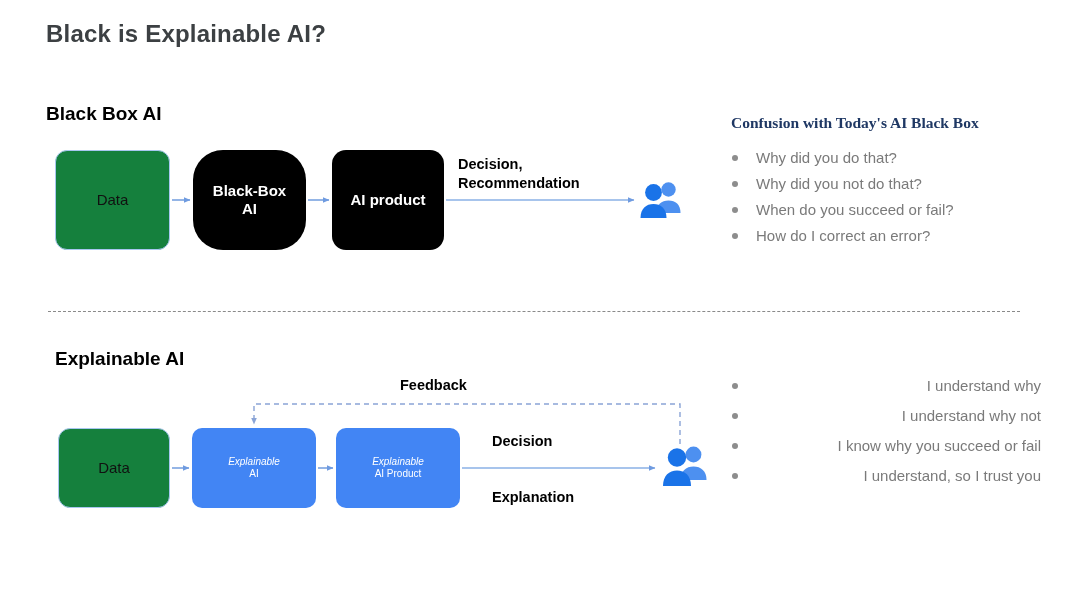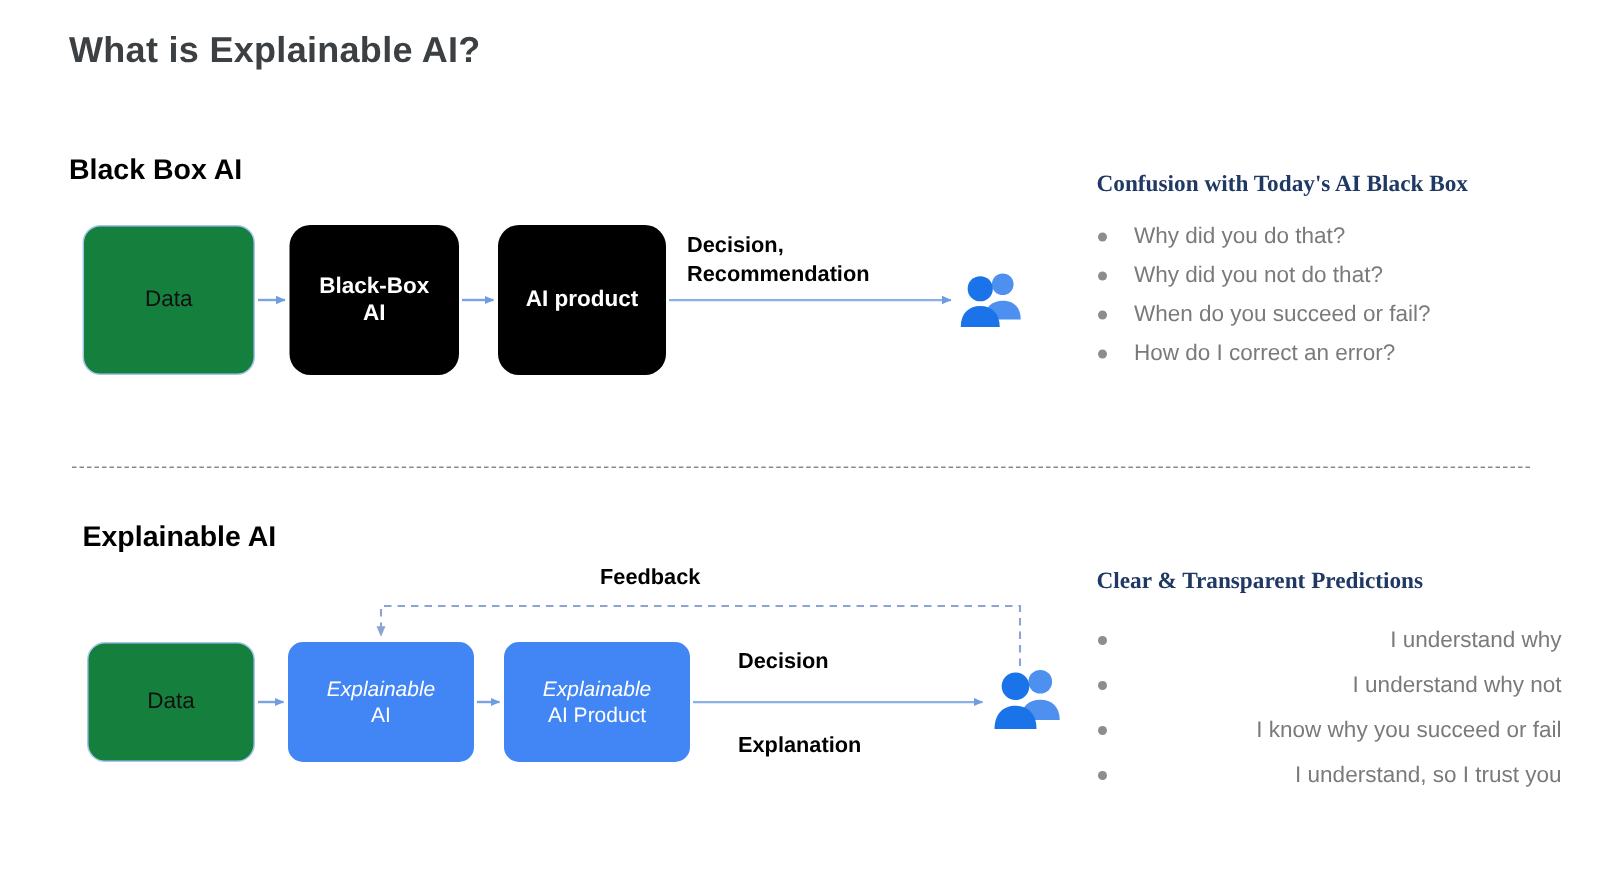--- a/index.html
+++ b/index.html
@@ -57,29 +57,29 @@
     background: #000000;
     border-radius: 14px;
     color: #ffffff;
     font-size: 15px;
     font-weight: bold;
   }
   .box-blue {
     background: #4285f4;
     border-radius: 10px;
     color: #ffffff;
-    font-size: 14px;
+    font-size: 10px;
   }
   .box-blue .ital {
     font-style: italic;
   }
 
   
   #box-data-top      { left: 55px;  top: 150px; width: 115px; height: 100px; }
-  #box-blackbox-ai   { left: 193px; top: 150px; width: 113px; height: 100px; }
+  #box-blackbox-ai   { left: 193px; top: 150px; width: 113px; height: 100px; border-radius: 30px; }
   #box-ai-product    { left: 332px; top: 150px; width: 112px; height: 100px; }
 
   
   #box-data-bottom   { left: 58px;  top: 428px; width: 112px; height: 80px; }
   #box-explainable-ai{ left: 192px; top: 428px; width: 124px; height: 80px; }
   #box-explainable-ai-product { left: 336px; top: 428px; width: 124px; height: 80px; }
 
   
   #connectors {
     position: absolute;
@@ -152,21 +152,21 @@
     top: 5px;
     width: 6px;
     height: 6px;
     border-radius: 50%;
     background: #8d8d8d;
   }
 </style>
 </head>
 <body>
 
-<div class="slide-title">What is Explainable AI?</div>
+<div class="slide-title">Black is Explainable AI?</div>
 
 <svg id="connectors" viewBox="0 0 1080 589" xmlns="http://www.w3.org/2000/svg">
   <defs>
     <marker id="arrowSolid" markerWidth="7" markerHeight="7" refX="6" refY="3.2" orient="auto" markerUnits="userSpaceOnUse">
       <path d="M0,0.4 L6.4,3.2 L0,6 z" fill="#6f9be0"></path>
     </marker>
     <marker id="arrowDashed" markerWidth="8" markerHeight="8" refX="6.5" refY="3.6" orient="auto" markerUnits="userSpaceOnUse">
       <path d="M0,0.6 L7,3.6 L0,6.6 z" fill="#8aa4d6"></path>
     </marker>
   </defs>
@@ -260,21 +260,20 @@
 <div class="flow-label" id="label-explanation">Explanation</div>
 
 <svg class="people-icon" id="people-bottom" viewBox="0 0 48 44" xmlns="http://www.w3.org/2000/svg">
   <circle cx="33.5" cy="10.5" r="7.9" fill="#4d90f0"></circle>
   <path d="M20.5 36 C20.5 27 26 22.5 33.5 22.5 C41 22.5 46.5 27 46.5 36 Z" fill="#4d90f0"></path>
   <circle cx="17" cy="13.5" r="9.2" fill="#1a73e8"></circle>
   <path d="M3 42 C3 31.5 9.2 26.5 17 26.5 C24.8 26.5 31 31.5 31 42 Z" fill="#1a73e8"></path>
 </svg>
 
 <div class="panel" id="panel-xai">
-  <div class="panel-title">Clear &amp; Transparent Predictions</div>
   <ul class="bullet-list">
     <li>
       <span class="dot"></span>
       <span>I understand why</span>
     </li>
     <li>
       <span class="dot"></span>
       <span>I understand why not</span>
     </li>
     <li>

